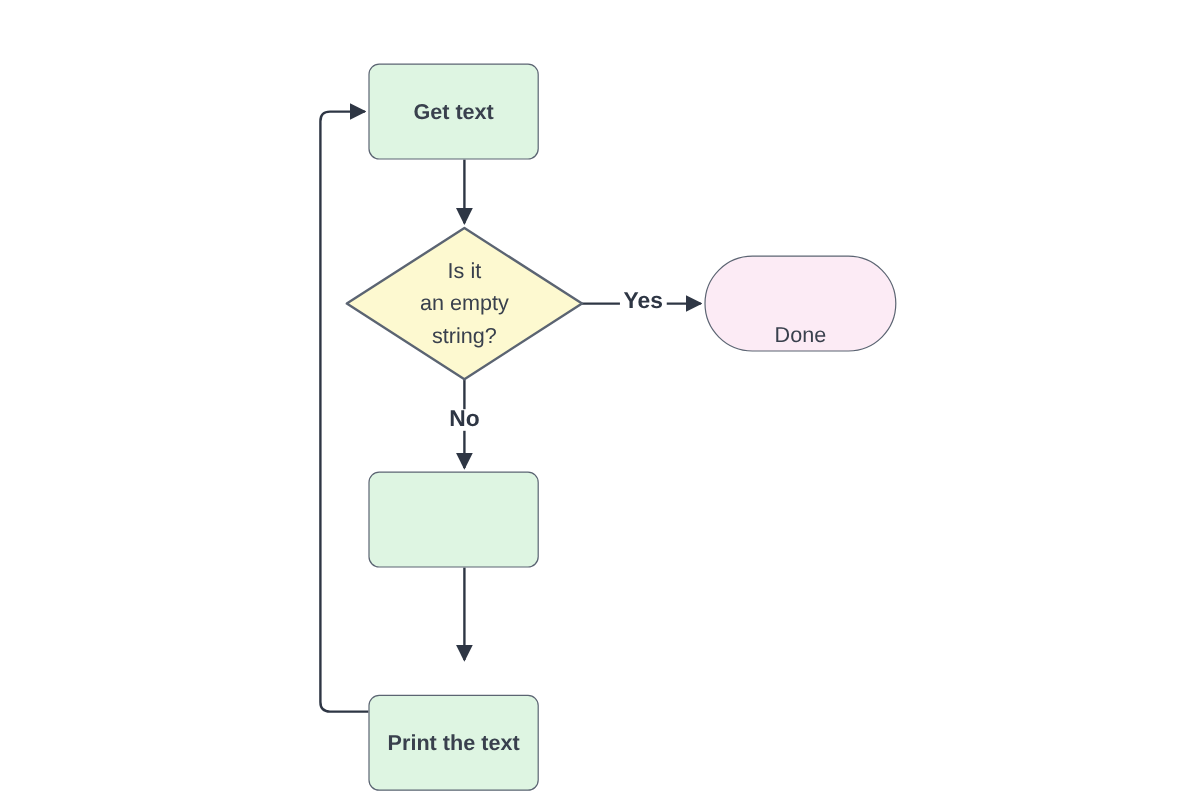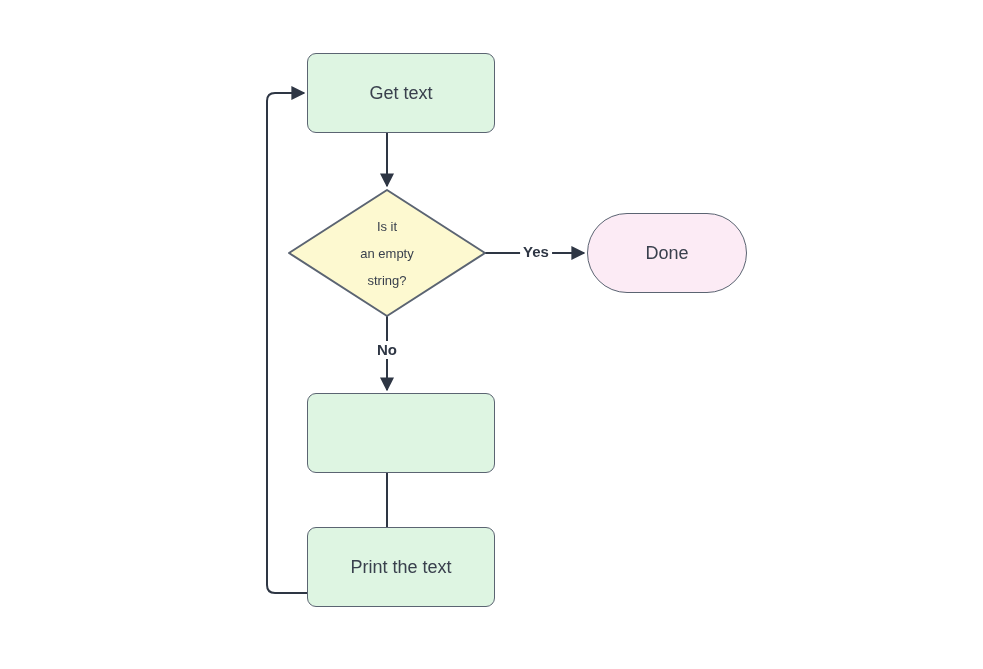--- a/index.html
+++ b/index.html
@@ -45,47 +45,49 @@
     position: absolute;
     display: flex;
     align-items: center;
     justify-content: center;
     text-align: center;
     color: var(--text);
     font-size: 18px;
     line-height: 26px;
   }
   .process {
-    width: 188px; height: 80px;
+    width: 142px; height: 80px;
     background: var(--process-fill);
     border: 1.8px solid var(--node-border);
     border-radius: 9px;
+    font-weight: bold;
   }
   .terminator {
     width: 160px; height: 80px;
     background: var(--terminator-fill);
     border: 1.8px solid var(--node-border);
     border-radius: 40px;
+    align-items: flex-end;
   }
   .decision-text {
     position: absolute;
     left: 387px; top: 253px;
     transform: translate(-50%, -50%);
     text-align: center;
     color: var(--text);
-    font-size: 13px;
+    font-size: 18px;
     line-height: 27px;
     white-space: nowrap;
   }
   .edge-label {
     position: absolute;
     transform: translate(-50%, -50%);
     background: var(--background);
     color: var(--edge);
-    font-size: 15px;
+    font-size: 19px;
     font-weight: bold;
     padding: 0 3px;
     line-height: 18px;
   }
   .label-yes { left: 536px; top: 252px; }
   .label-no  { left: 387px; top: 350px; text-align: center; }
 </style>
 </head>
 <body>
 
@@ -119,20 +121,20 @@
 
   <div class="node terminator" style="left:587px; top:213px;">
     <span>Done</span>
   </div>
 
   <div class="node process" style="left:307px; top:393px;">
     <span>
     </span>
   </div>
 
-  <div class="node process" style="left:307px; top:527px;">
+  <div class="node process" style="left:307px; top:579px;">
     <span>Print the text</span>
   </div>
 
   <div class="edge-label label-yes">Yes</div>
   <div class="edge-label label-no">No</div>
 
 </div>
 
 </body></html>

